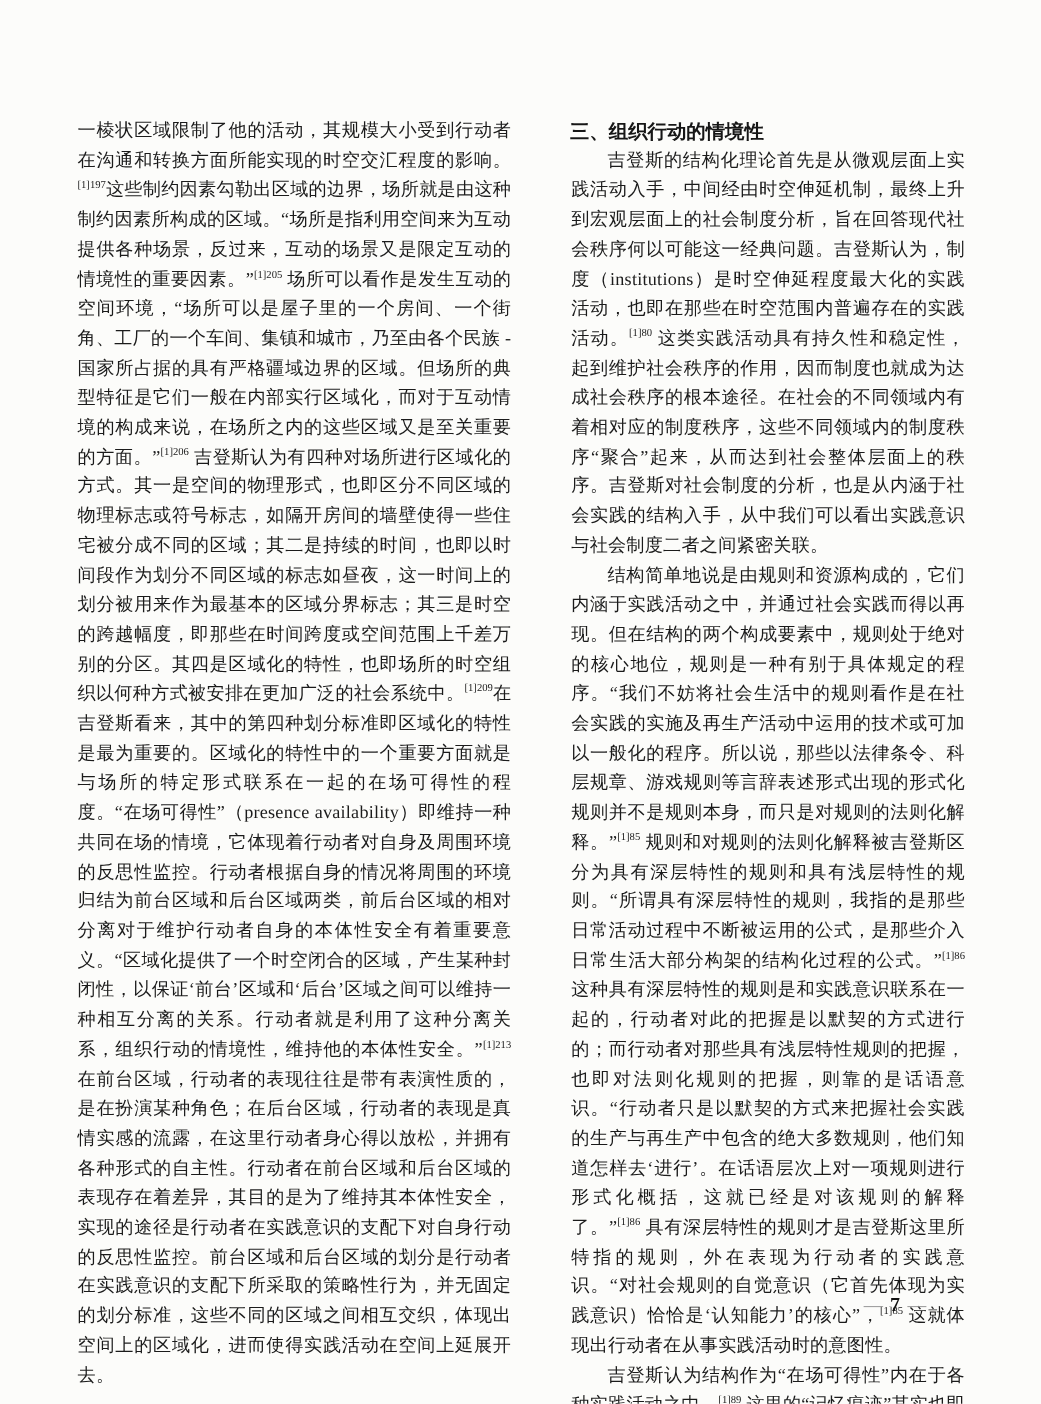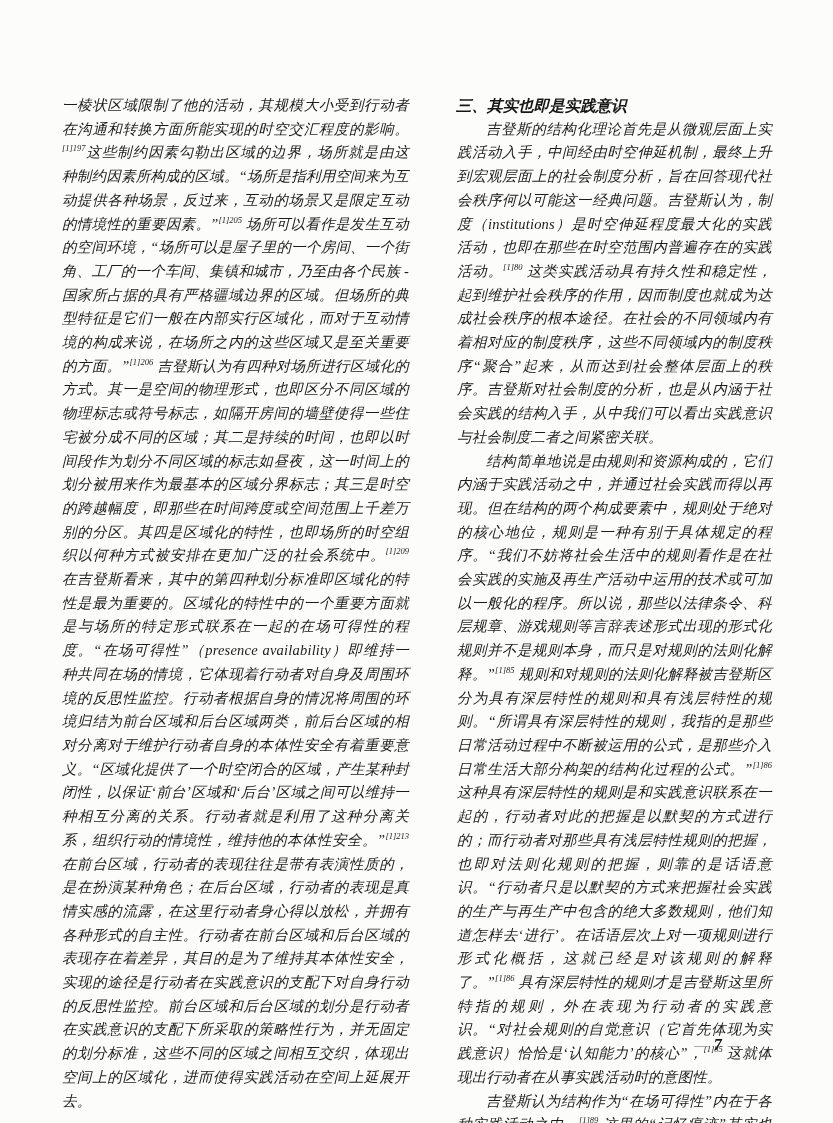--- a/index.html
+++ b/index.html
@@ -7,21 +7,20 @@
     width: 833px; height: 1123px;
     background: #fcfcfa;
     font-family: "Liberation Serif", "DejaVu Serif", serif;
   }
   .page {
     position: relative;
     width: 804px; height: 1123px;
     background: #fcfcfa;
     color: #1b1b1b;
     overflow: hidden;
-    font-style: italic;
   }
   .columns {
     position: absolute;
     left: 62px; top: 94px;
     display: flex;
     gap: 16px;
   }
   .col { width: 347px; }
   .body-text {
     margin: 0;
@@ -71,21 +70,21 @@
 </style>
 </head>
 <body>
 
 <div class="page">
   <div class="columns">
     <div class="col">
       <p class="body-text no-indent"><span>一棱状区域限制了他的活动，其规模大小受到行动者在沟通和转换方面所能实现的时空交汇程度的影响。</span><sup>[1]197</sup><span>这些制约因素勾勒出区域的边界，场所就是由这种制约因素所构成的区域。“场所是指利用空间来为互动提供各种场景，反过来，互动的场景又是限定互动的情境性的重要因素。”</span><sup>[1]205</sup><span> 场所可以看作是发生互动的空间环境，“场所可以是屋子里的一个房间、一个街角、工厂的一个车间、集镇和城市，乃至由各个民族 - 国家所占据的具有严格疆域边界的区域。但场所的典型特征是它们一般在内部实行区域化，而对于互动情境的构成来说，在场所之内的这些区域又是至关重要的方面。”</span><sup>[1]206</sup><span> 吉登斯认为有四种对场所进行区域化的方式。其一是空间的物理形式，也即区分不同区域的物理标志或符号标志，如隔开房间的墙壁使得一些住宅被分成不同的区域；其二是持续的时间，也即以时间段作为划分不同区域的标志如昼夜，这一时间上的划分被用来作为最基本的区域分界标志；其三是时空的跨越幅度，即那些在时间跨度或空间范围上千差万别的分区。其四是区域化的特性，也即场所的时空组织以何种方式被安排在更加广泛的社会系统中。</span><sup>[1]209</sup><span>在吉登斯看来，其中的第四种划分标准即区域化的特性是最为重要的。区域化的特性中的一个重要方面就是与场所的特定形式联系在一起的在场可得性的程度。“在场可得性”（presence availability）即维持一种共同在场的情境，它体现着行动者对自身及周围环境的反思性监控。行动者根据自身的情况将周围的环境归结为前台区域和后台区域两类，前后台区域的相对分离对于维护行动者自身的本体性安全有着重要意义。“区域化提供了一个时空闭合的区域，产生某种封闭性，以保证‘前台’区域和‘后台’区域之间可以维持一种相互分离的关系。行动者就是利用了这种分离关系，组织行动的情境性，维持他的本体性安全。”</span><sup>[1]213</sup><span> 在前台区域，行动者的表现往往是带有表演性质的，是在扮演某种角色；在后台区域，行动者的表现是真情实感的流露，在这里行动者身心得以放松，并拥有各种形式的自主性。行动者在前台区域和后台区域的表现存在着差异，其目的是为了维持其本体性安全，实现的途径是行动者在实践意识的支配下对自身行动的反思性监控。前台区域和后台区域的划分是行动者在实践意识的支配下所采取的策略性行为，并无固定的划分标准，这些不同的区域之间相互交织，体现出空间上的区域化，进而使得实践活动在空间上延展开去。</span></p>
     </div>
     <div class="col">
-      <h3 class="heading">三、其实也即是实践意识</h3>
+      <h3 class="heading">三、组织行动的情境性</h3>
       <p class="body-text indent"><span>吉登斯的结构化理论首先是从微观层面上实践活动入手，中间经由时空伸延机制，最终上升到宏观层面上的社会制度分析，旨在回答现代社会秩序何以可能这一经典问题。吉登斯认为，制度（institutions）是时空伸延程度最大化的实践活动，也即在那些在时空范围内普遍存在的实践活动。</span><sup>[1]80</sup><span> 这类实践活动具有持久性和稳定性，起到维护社会秩序的作用，因而制度也就成为达成社会秩序的根本途径。在社会的不同领域内有着相对应的制度秩序，这些不同领域内的制度秩序“聚合”起来，从而达到社会整体层面上的秩序。吉登斯对社会制度的分析，也是从内涵于社会实践的结构入手，从中我们可以看出实践意识与社会制度二者之间紧密关联。</span></p>
       <p class="body-text indent"><span>结构简单地说是由规则和资源构成的，它们内涵于实践活动之中，并通过社会实践而得以再现。但在结构的两个构成要素中，规则处于绝对的核心地位，规则是一种有别于具体规定的程序。“我们不妨将社会生活中的规则看作是在社会实践的实施及再生产活动中运用的技术或可加以一般化的程序。所以说，那些以法律条令、科层规章、游戏规则等言辞表述形式出现的形式化规则并不是规则本身，而只是对规则的法则化解释。”</span><sup>[1]85</sup><span> 规则和对规则的法则化解释被吉登斯区分为具有深层特性的规则和具有浅层特性的规则。“所谓具有深层特性的规则，我指的是那些日常活动过程中不断被运用的公式，是那些介入日常生活大部分构架的结构化过程的公式。”</span><sup>[1]86</sup><span> 这种具有深层特性的规则是和实践意识联系在一起的，行动者对此的把握是以默契的方式进行的；而行动者对那些具有浅层特性规则的把握，也即对法则化规则的把握，则靠的是话语意识。“行动者只是以默契的方式来把握社会实践的生产与再生产中包含的绝大多数规则，他们知道怎样去‘进行’。在话语层次上对一项规则进行形式化概括，这就已经是对该规则的解释了。”</span><sup>[1]86</sup><span> 具有深层特性的规则才是吉登斯这里所特指的规则，外在表现为行动者的实践意识。“对社会规则的自觉意识（它首先体现为实践意识）恰恰是‘认知能力’的核心”，</span><sup>[1]85</sup><span> 这就体现出行动者在从事实践活动时的意图性。</span></p>
       <p class="body-text indent"><span>吉登斯认为结构作为“在场可得性”内在于各种实践活动之中。</span><sup>[1]89</sup><span> 这里的“记忆痕迹”其实也即是实践意识，简言之，结构以实践意识的形式体现在各种实践活动之中。吉登斯将规则分为表意性规则、那些以法律条令</span></p>
     </div>
   </div>
 
   <div class="footer">
     <span class="dash">—</span><span class="num">7</span><span class="dash">—</span>
   </div>
 </div>

